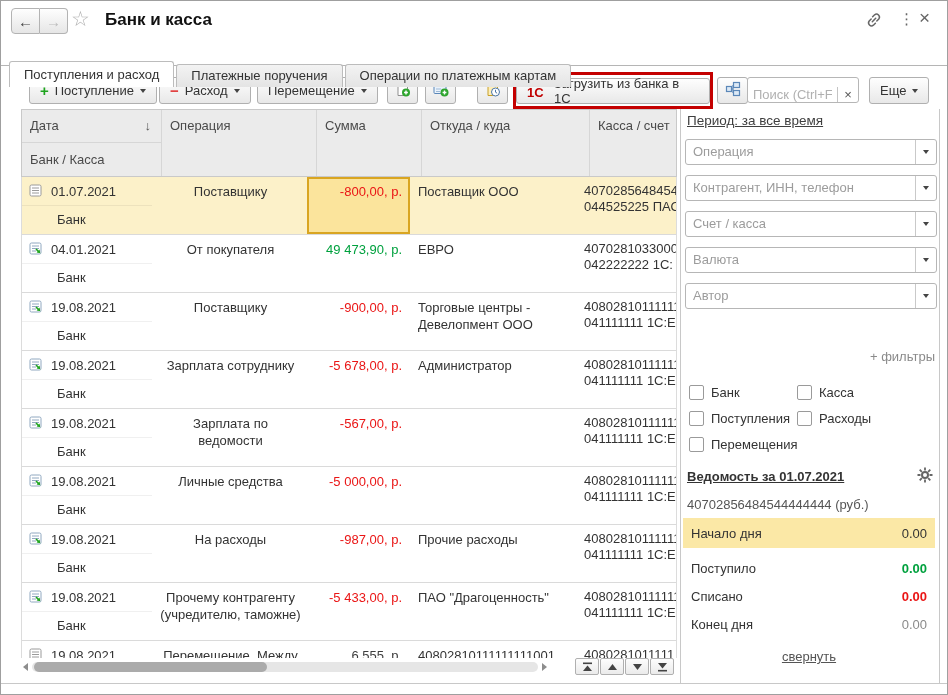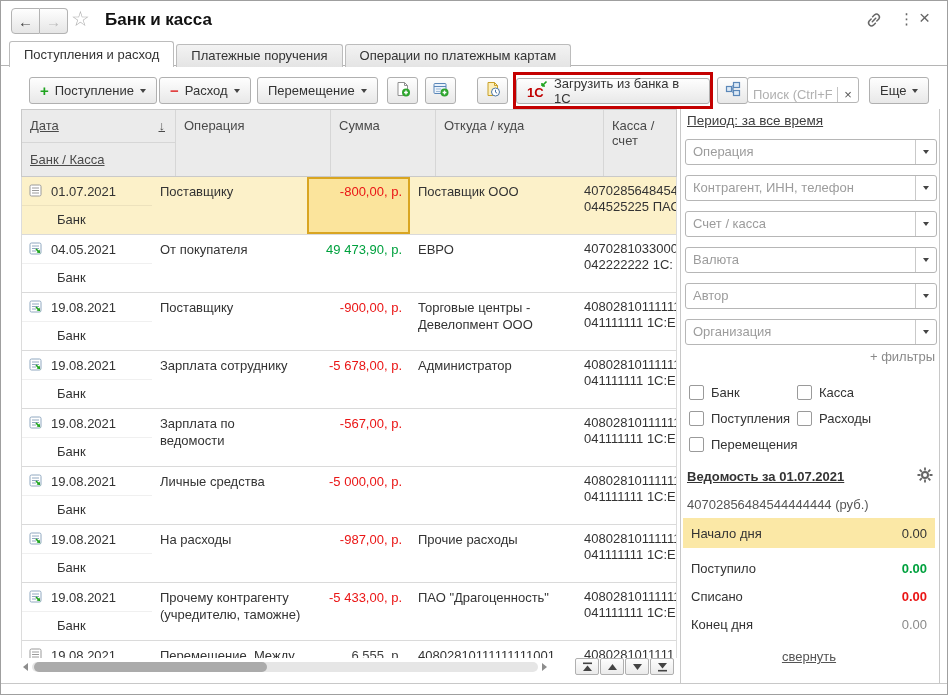--- a/index.html
+++ b/index.html
@@ -14,21 +14,21 @@
   .nav-fwd{border-left:none;border-radius:0 4px 4px 0;color:#bcbcbc;}
   .star{position:absolute;left:70px;top:6px;font-size:21px;color:#b3b3b3;}
   .title{position:absolute;left:104px;top:9px;font-size:17px;font-weight:bold;color:#111;}
   .linkico{position:absolute;left:864px;top:10px;width:18px;height:18px;}
   .kebab{position:absolute;left:898px;top:9px;font-size:15px;color:#666;line-height:18px;}
   .closex{position:absolute;left:918px;top:6px;font-size:19px;color:#666;}
   
   .tabline{position:absolute;left:0;top:64px;width:948px;border-top:1px solid #b5b5b5;z-index:1;}
   .tabs{position:absolute;left:8px;top:40px;display:flex;align-items:flex-end;z-index:2;}
   .tab{height:22px;line-height:22px;padding:0 14px;background:linear-gradient(#f3f3f3,#e4e4e4);
-       border:1px solid #bcbcbc;border-bottom:none;border-radius:3px 3px 0 0;margin-right:2px;color:#333;}
+       border:1px solid #bcbcbc;border-bottom:none;border-radius:3px 3px 0 0;margin-right:2px;color:#333;margin-top:20px;}
   .tab.active{height:25px;line-height:25px;background:#fff;}
   
   .toolbar{position:absolute;left:0;top:76px;width:948px;height:30px;}
   .btn{position:absolute;top:0;height:27px;display:inline-flex;align-items:center;gap:6px;padding:0 10px;
        background:linear-gradient(#fefefe,#e8e8e8);border:1px solid #b0b0b0;border-radius:3px;
        font-size:13px;color:#333;box-sizing:border-box;cursor:default;}
   .iconb{width:31px;justify-content:center;padding:0;}
   .plus{color:#1fa41f;font-weight:bold;font-size:15px;}
   .minus{color:#e03a3a;font-weight:bold;font-size:15px;}
   .tri{width:0;height:0;border-left:3.5px solid transparent;border-right:3.5px solid transparent;border-top:4px solid #444;display:inline-block;}
@@ -41,34 +41,34 @@
   .search{position:absolute;left:746px;top:0;width:112px;height:26px;border:1px solid #b6b6b6;border-radius:3px;
        display:flex;background:#fff;box-sizing:border-box;align-items:flex-end;}
   .search input{flex:1;min-width:0;border:none;outline:none;padding:0 5px;font-size:13px;font-family:inherit;color:#333;background:transparent;}
   .search input::placeholder{color:#b0b0b0;}
   .sclear{width:20px;border-left:1px solid #c4c4c4;display:flex;align-items:center;justify-content:center;color:#555;font-size:13px;}
   
   .table{position:absolute;left:20px;top:108px;width:656px;box-sizing:border-box;}
   .thead{display:flex;height:68px;background:#ebebeb;border:1px solid #c9c9c9;box-sizing:border-box;color:#4a4a4a;}
   .th{border-right:1px solid #d6d6d6;box-sizing:border-box;padding:8px 6px 0 8px;}
   .th:last-child{border-right:none;}
-  .c1w{width:154px;text-decoration:underline;} .c2w{width:155px;} .c3w{width:105px;} .c4w{width:168px;} .c5w{width:98px;flex:1;}
+  .c1w{width:140px;} .c2w{width:155px;} .c3w{width:105px;} .c4w{width:168px;} .c5w{width:98px;flex:1;}
   .c1h{padding:0;}
   .th-date{height:33px;box-sizing:border-box;padding:8px 10px 0 8px;border-bottom:1px solid #d6d6d6;display:flex;justify-content:space-between;}
   .th-sub{padding:9px 6px 0 8px;}
   .sort{color:#555;}
   .tbody{border-left:1px solid #dcdcdc;border-right:1px solid #dcdcdc;box-sizing:border-box;background:#fff;}
   .trow{display:flex;height:58px;border-bottom:1px solid #dadada;box-sizing:border-box;background:#fff;}
   .trow.sel{background:var(--selection,#fcf1c9);}
   .trow.clip{height:17px;overflow:hidden;border-bottom:none;}
   .cell{box-sizing:border-box;overflow:hidden;}
   .cc1{width:130px;}
   .dateline{display:flex;align-items:center;gap:7px;height:28px;padding-left:7px;border-bottom:1px solid rgba(0,0,0,0.06);}
   .bankline{padding-left:35px;line-height:27px;color:#333;}
-  .cc2{width:155px;padding:6px 6px 0 8px;line-height:17px;}
+  .cc2{width:155px;padding:6px 6px 0 8px;line-height:17px;text-align:center;}
   .cc3{width:103px;padding:7px 8px 0 0;text-align:right;}
   .cc3.focus{background:var(--focus_cell,#fbe49c);border:2px solid var(--focus_border,#d9a521);padding:5px 6px 0 0;}
   .amt.neg{color:var(--negative,#ea1515);}
   .amt.pos{color:var(--positive,#00a13e);}
   .amt.neu{color:#3d3d3d;}
   .cc4{width:168px;padding:6px 2px 0 8px;line-height:17px;}
   .cc5{width:98px;flex:1;padding:6px 0 0 6px;line-height:16px;white-space:nowrap;}
   .docic{width:15px;height:14px;display:inline-flex;}
   
   .hscroll{position:absolute;left:22px;top:659px;width:524px;height:13px;display:flex;align-items:center;gap:4px;}
@@ -258,21 +258,21 @@
           <div class="cell cc1">
             <div class="dateline">
               <div class="docic">
                 <svg width="15" height="14" viewBox="0 0 15 14">
                   <rect x="1" y="1" width="11" height="11" rx="1.5" fill="#fff" stroke="#90a8c0"></rect>
                   <path d="M3 4 h7 M3 6.5 h7 M3 9 h4" stroke="#90a8c0"></path>
                   <path d="M7 7 l2.6 2.6" stroke="#1fa41f" stroke-width="1.6"></path>
                   <polygon points="11.3,11.3 7.6,10.6 10.6,7.6" fill="#1fa41f"></polygon>
                 </svg>
               </div>
-              <div style="display: inline;">04.05.2021</div>
+              <div style="display: inline;">04.01.2021</div>
             </div>
             <div class="bankline">Банк</div>
           </div>
           <div class="cell cc2">От покупателя</div>
           <div class="cell cc3">
             <div class="amt pos">49 473,90, р.</div>
           </div>
           <div class="cell cc4">ЕВРО</div>
           <div class="cell cc5">
             <div class="acc">40702810330000</div>
@@ -512,26 +512,20 @@
         </div>
       </div>
       <div class="combo">
         <div class="ph">Валюта</div>
         <div class="dd">
           <div class="tri"></div>
         </div>
       </div>
       <div class="combo">
         <div class="ph">Автор</div>
-        <div class="dd">
-          <div class="tri"></div>
-        </div>
-      </div>
-      <div class="combo">
-        <div class="ph">Организация</div>
         <div class="dd">
           <div class="tri"></div>
         </div>
       </div>
     </div>
   <div class="addfilters">+ фильтры</div>
   <div class="cbgrid">
       <div class="cbitem">
         <div class="cbbox"></div>
         <div class="cblab">Банк</div>

